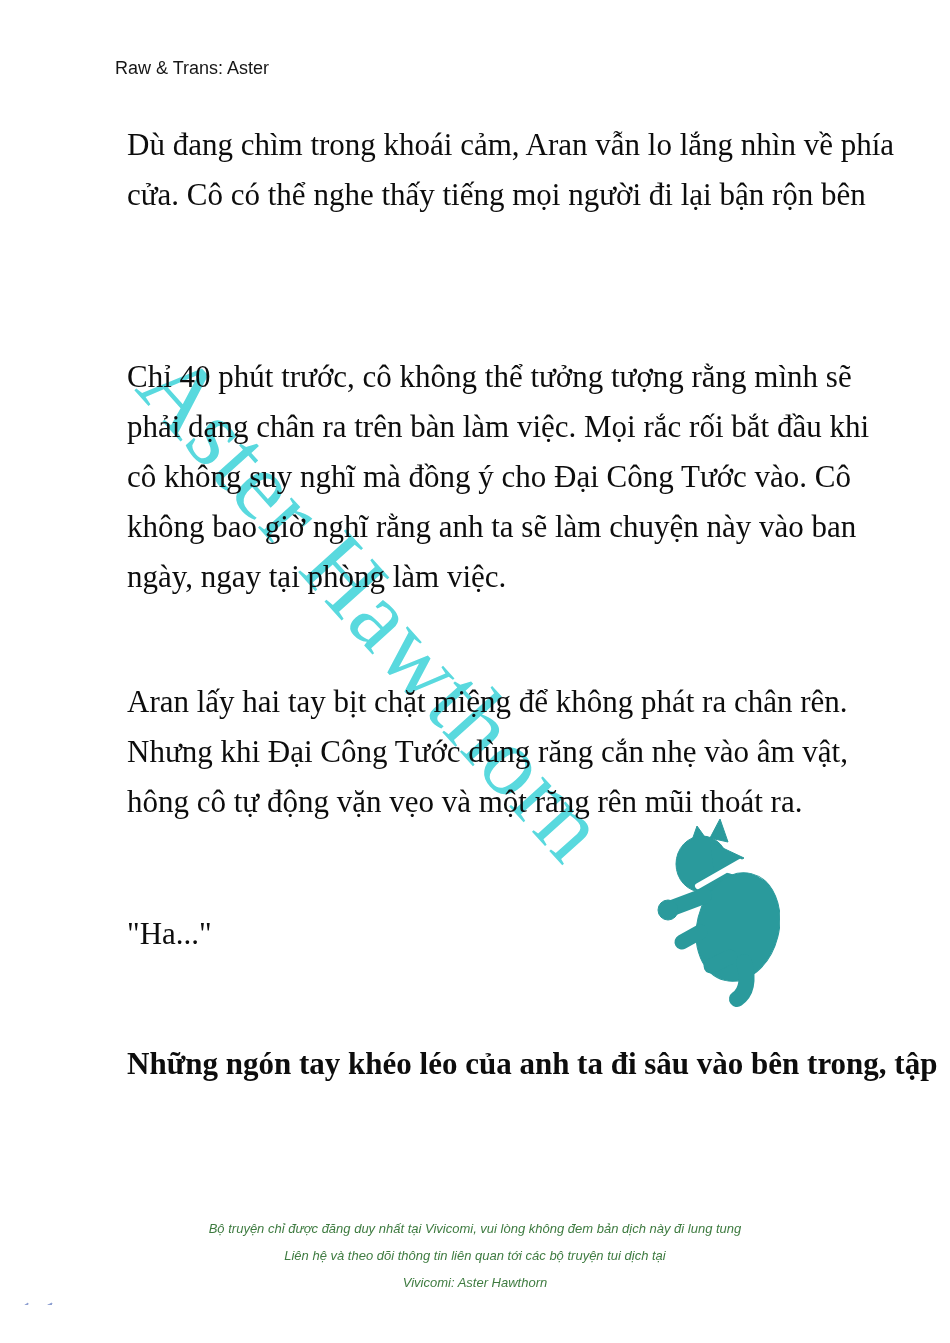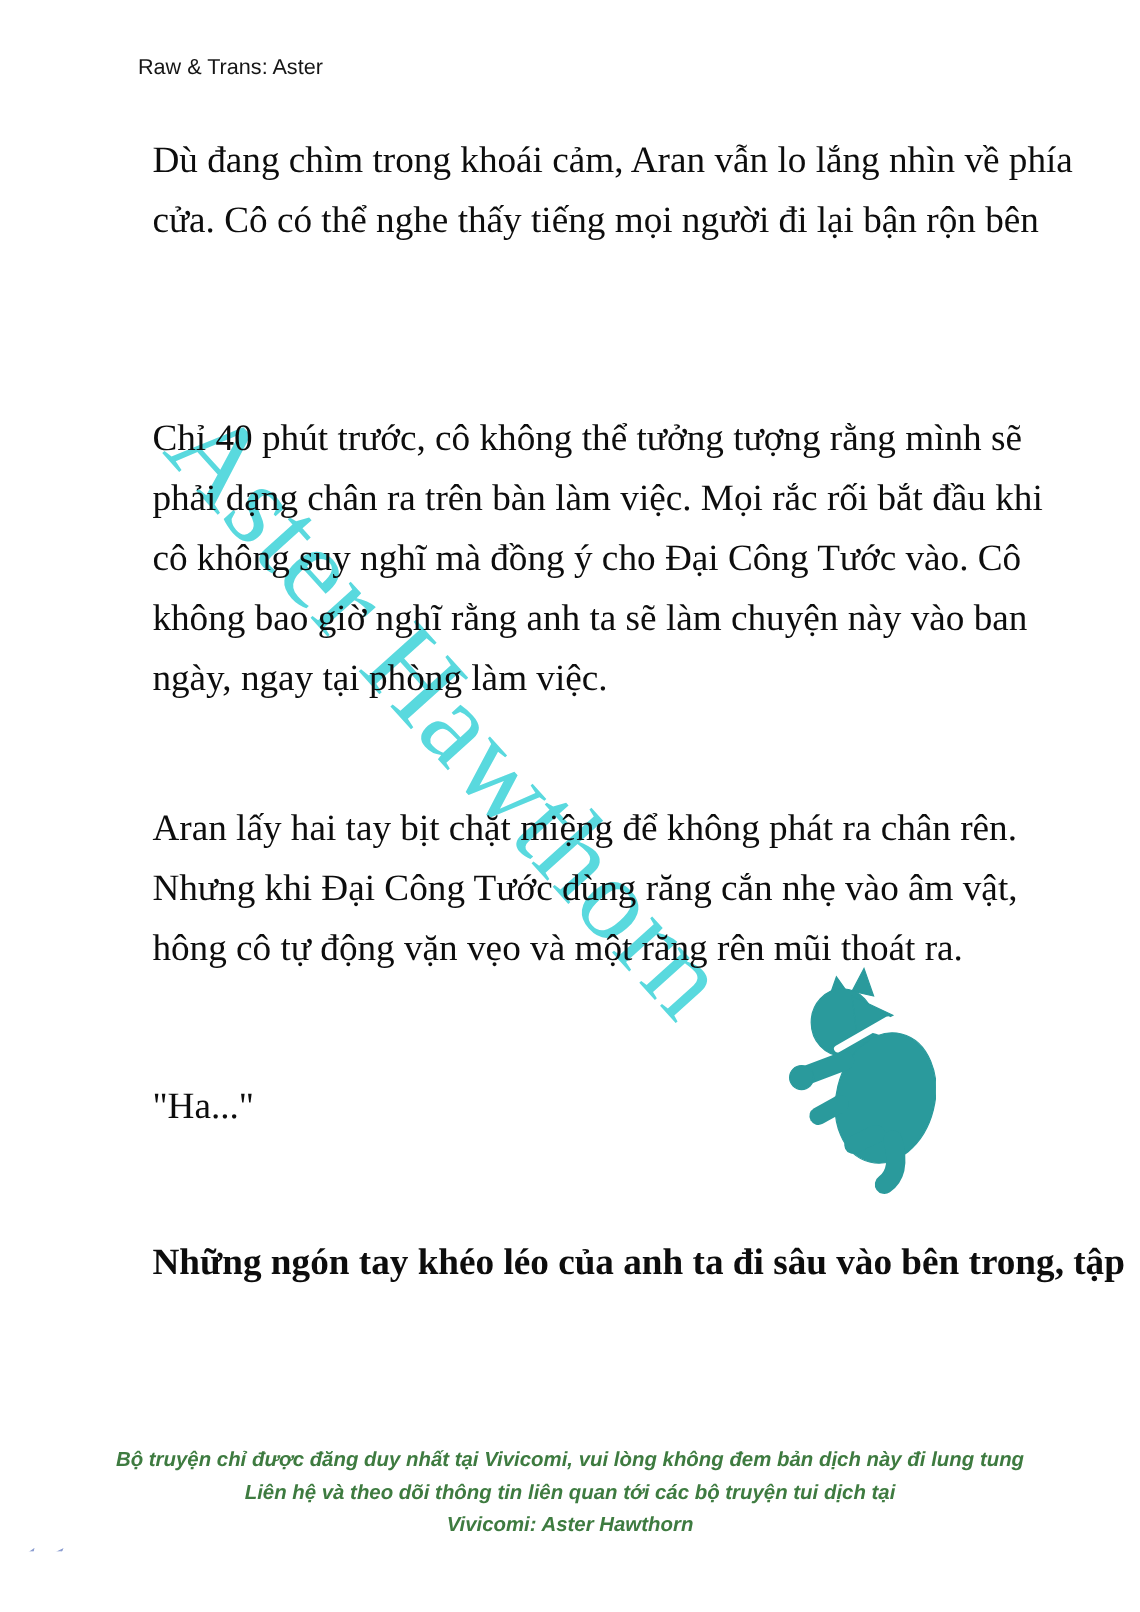--- a/index.html
+++ b/index.html
@@ -1,18 +1,18 @@
 <!DOCTYPE html>
 <html><head>
 <meta charset="utf-8">
 <style>
   html,body{margin:0;padding:0;background:#ffffff;}
   .page{
     position:relative;width:950px;height:1293px;background:#ffffff;
-    overflow:hidden;font-family:"Liberation Serif",serif;
+    overflow:hidden;font-family:"Liberation Serif",serif;margin-top:12px;
   }
   .credit{
     position:absolute;left:115px;top:46px;
     font-family:"Liberation Sans",sans-serif;font-size:18px;color:#161616;
     z-index:2;white-space:nowrap;
   }
   .para{
     position:absolute;left:127px;width:740px;
     font-size:31px;line-height:50px;color:#0d0d0d;z-index:2;
   }
@@ -24,22 +24,22 @@
   .p4{top:1027px;font-weight:bold;}
   .watermark{
     position:absolute;left:200px;top:318px;
     font-family:"Liberation Serif",serif;font-size:98px;letter-spacing:1px;
     transform:rotate(48deg);transform-origin:0 0;
     white-space:nowrap;z-index:1;user-select:none;
   }
   .cat{position:absolute;left:650px;top:800px;z-index:1;}
   .footer{
     position:absolute;left:0;top:1203px;width:950px;text-align:center;
-    font-family:"Liberation Sans",sans-serif;font-style:italic;font-weight:bold;
-    font-size:17px;line-height:27px;z-index:2;
+    font-family:"Liberation Sans",sans-serif;font-style:italic;font-weight:normal;
+    font-size:13px;line-height:27px;z-index:2;
   }
   .logo{position:absolute;left:12px;top:1290px;z-index:2;}
 </style>
 </head>
 <body>
 
 <div class="page">
 
   <div class="credit">Raw &amp; Trans: Aster</div>
 

